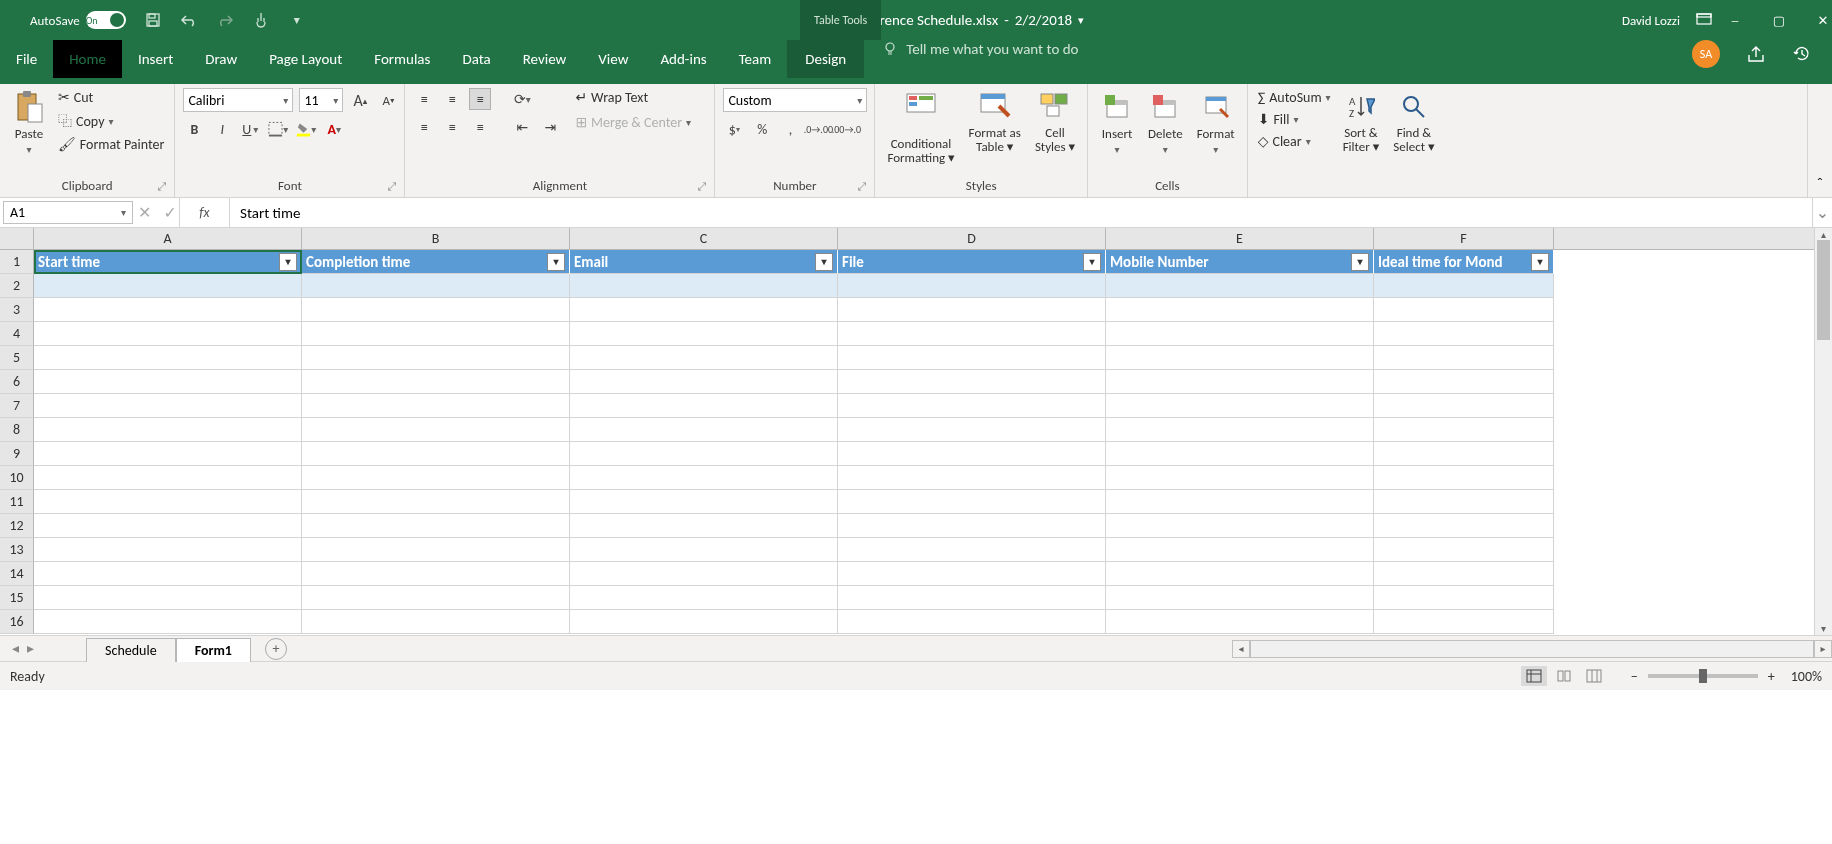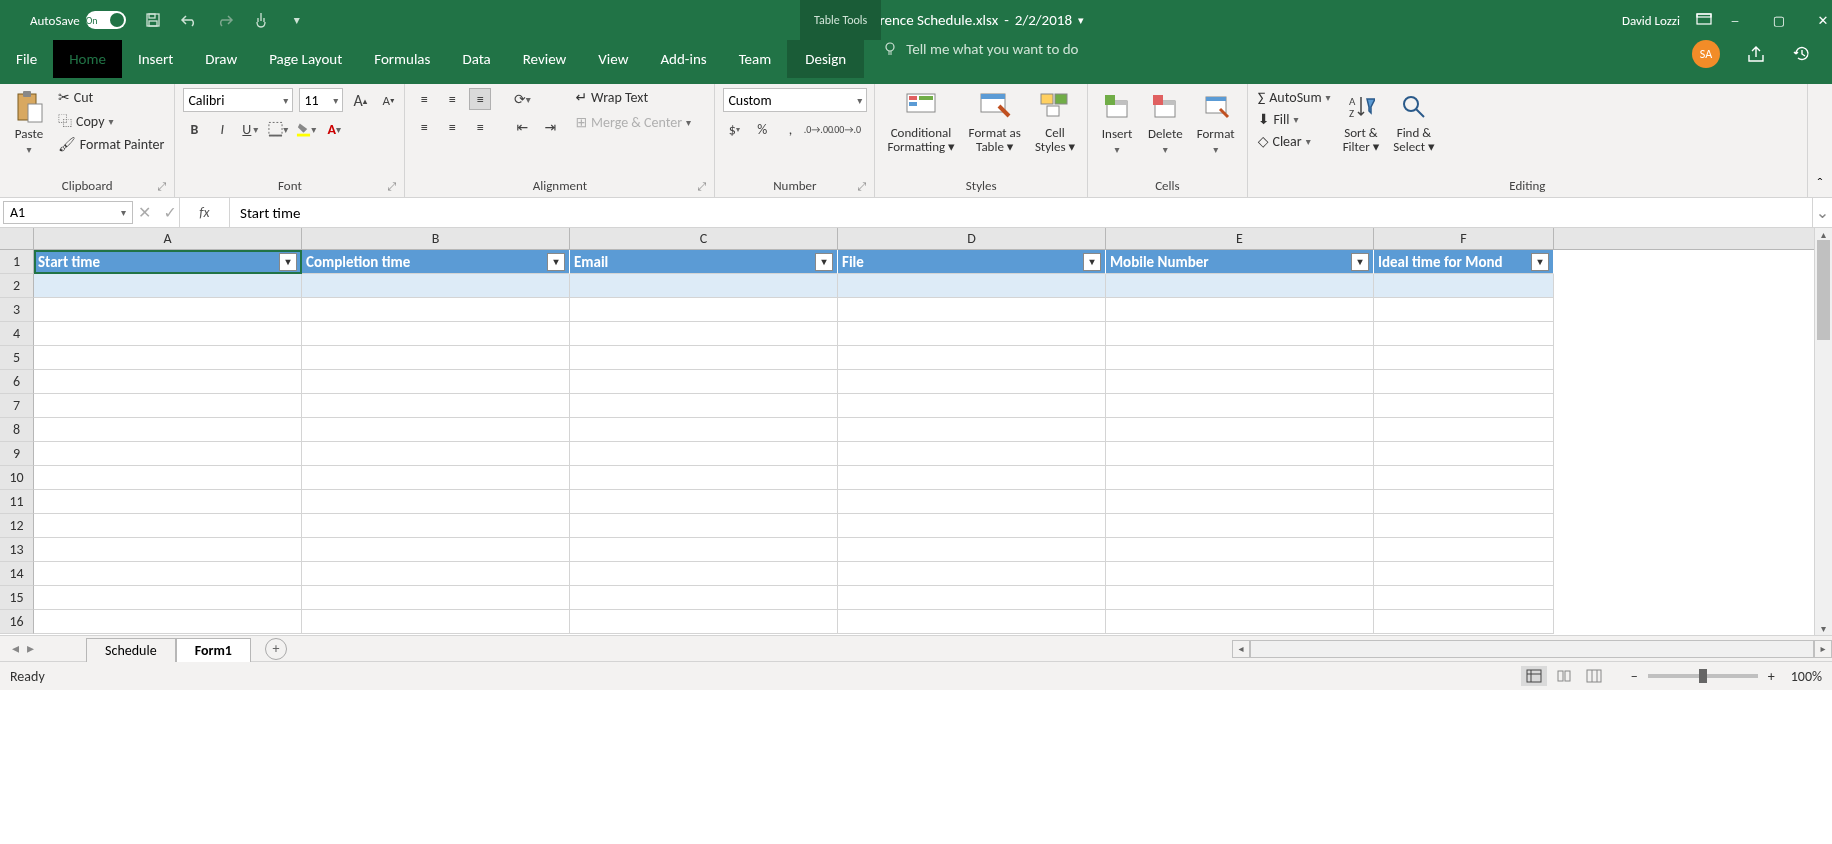--- a/index.html
+++ b/index.html
@@ -320,21 +320,21 @@
     <div class="group-body">
       <div class="bigbtn">
         <div class="icn">
             <svg width="32" height="30" viewBox="0 0 32 30">
               <rect x="2" y="2" width="28" height="18" fill="#fff" stroke="#888"></rect>
               <rect x="4" y="4" width="8" height="4" fill="#e06060"></rect>
               <rect x="4" y="10" width="8" height="4" fill="#5b9bd5"></rect>
               <rect x="14" y="4" width="14" height="4" fill="#70ad47"></rect>
             </svg>
           </div>
-        <span style="text-align:center;font-size:13px;line-height:14px;">Conditional<br>Formatting ▾</span>
+        <span style="text-align:center;font-size:13px;line-height:14px;margin-top:11px;">Conditional<br>Formatting ▾</span>
       </div>
       <div class="bigbtn">
         <div class="icn">
             <svg width="32" height="30" viewBox="0 0 32 30">
               <rect x="2" y="2" width="24" height="18" fill="#fff" stroke="#888"></rect>
               <rect x="2" y="2" width="24" height="5" fill="#5b9bd5"></rect>
               <path d="M20 14 L30 24" stroke="#c05020" stroke-width="4"></path>
             </svg>
           </div>
         <span style="text-align:center;font-size:13px;line-height:14px;">Format as<br>Table ▾</span>
@@ -425,21 +425,20 @@
       <div class="bigbtn">
         <div class="icn">
             <svg width="28" height="28" viewBox="0 0 28 28" fill="none" stroke="#2a5a8a" stroke-width="2">
               <circle cx="11" cy="11" r="7"></circle>
               <path d="M16 16 L24 24"></path>
             </svg>
           </div>
         <span style="text-align:center;font-size:13px;line-height:14px;">Find &amp;<br>Select ▾</span>
       </div>
     </div>
-    <div class="group-label"><span>Editing</span></div>
   </div>
   <div style="width:24px; display:flex; align-items:flex-end; justify-content:center; padding-bottom:4px;">ˆ</div>
 </div>
 
 <div class="fbar">
   <div class="namebox">
       <span>A1</span>
       <span class="dd">▾</span>
     </div>
   <div class="fbar-mid">

